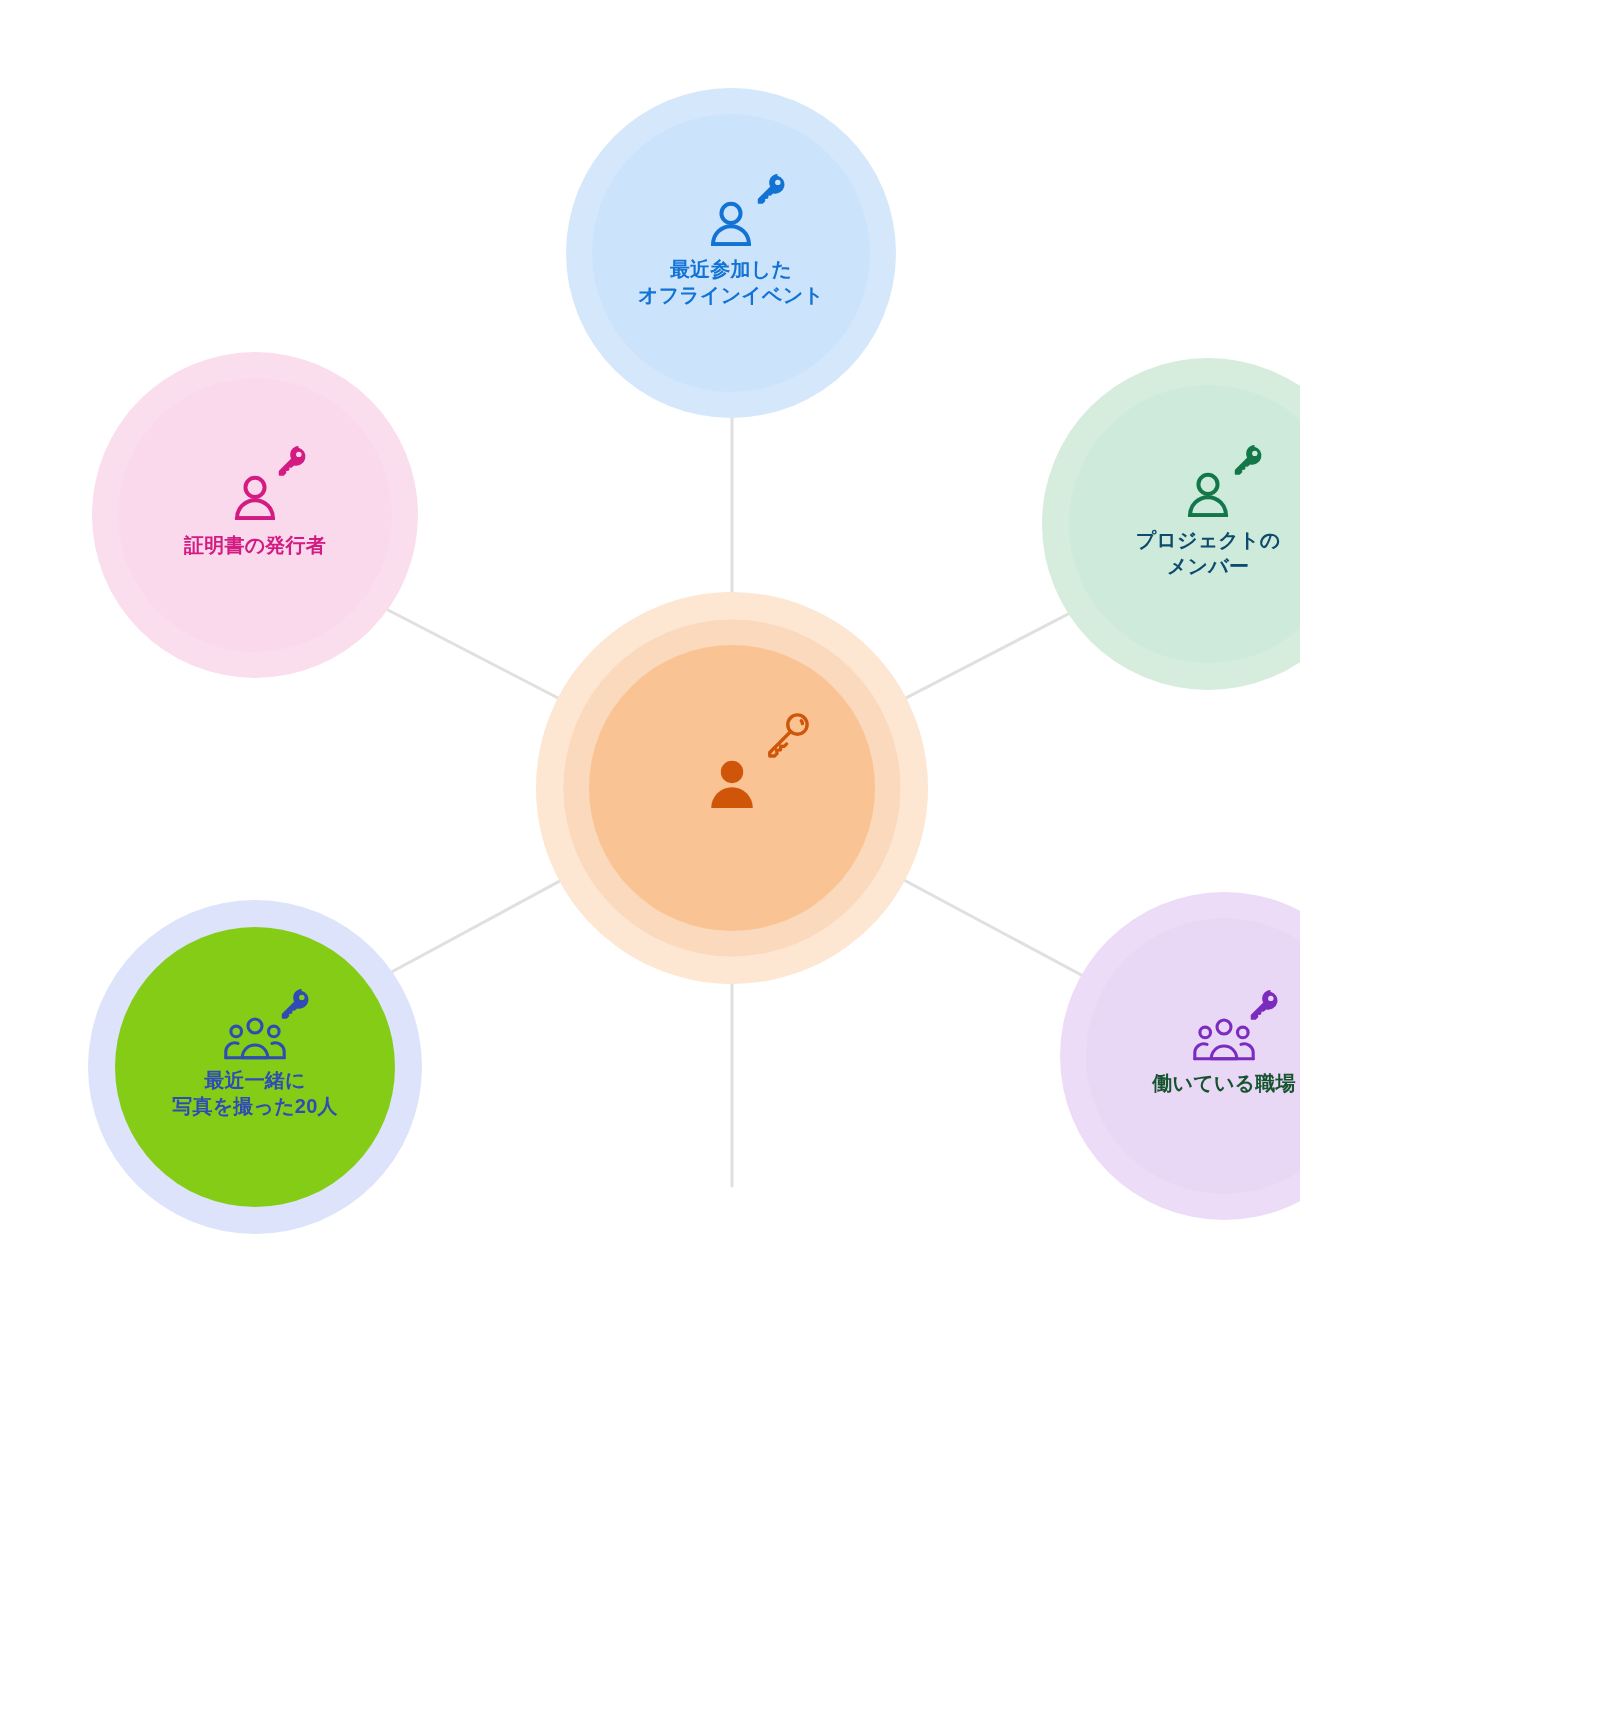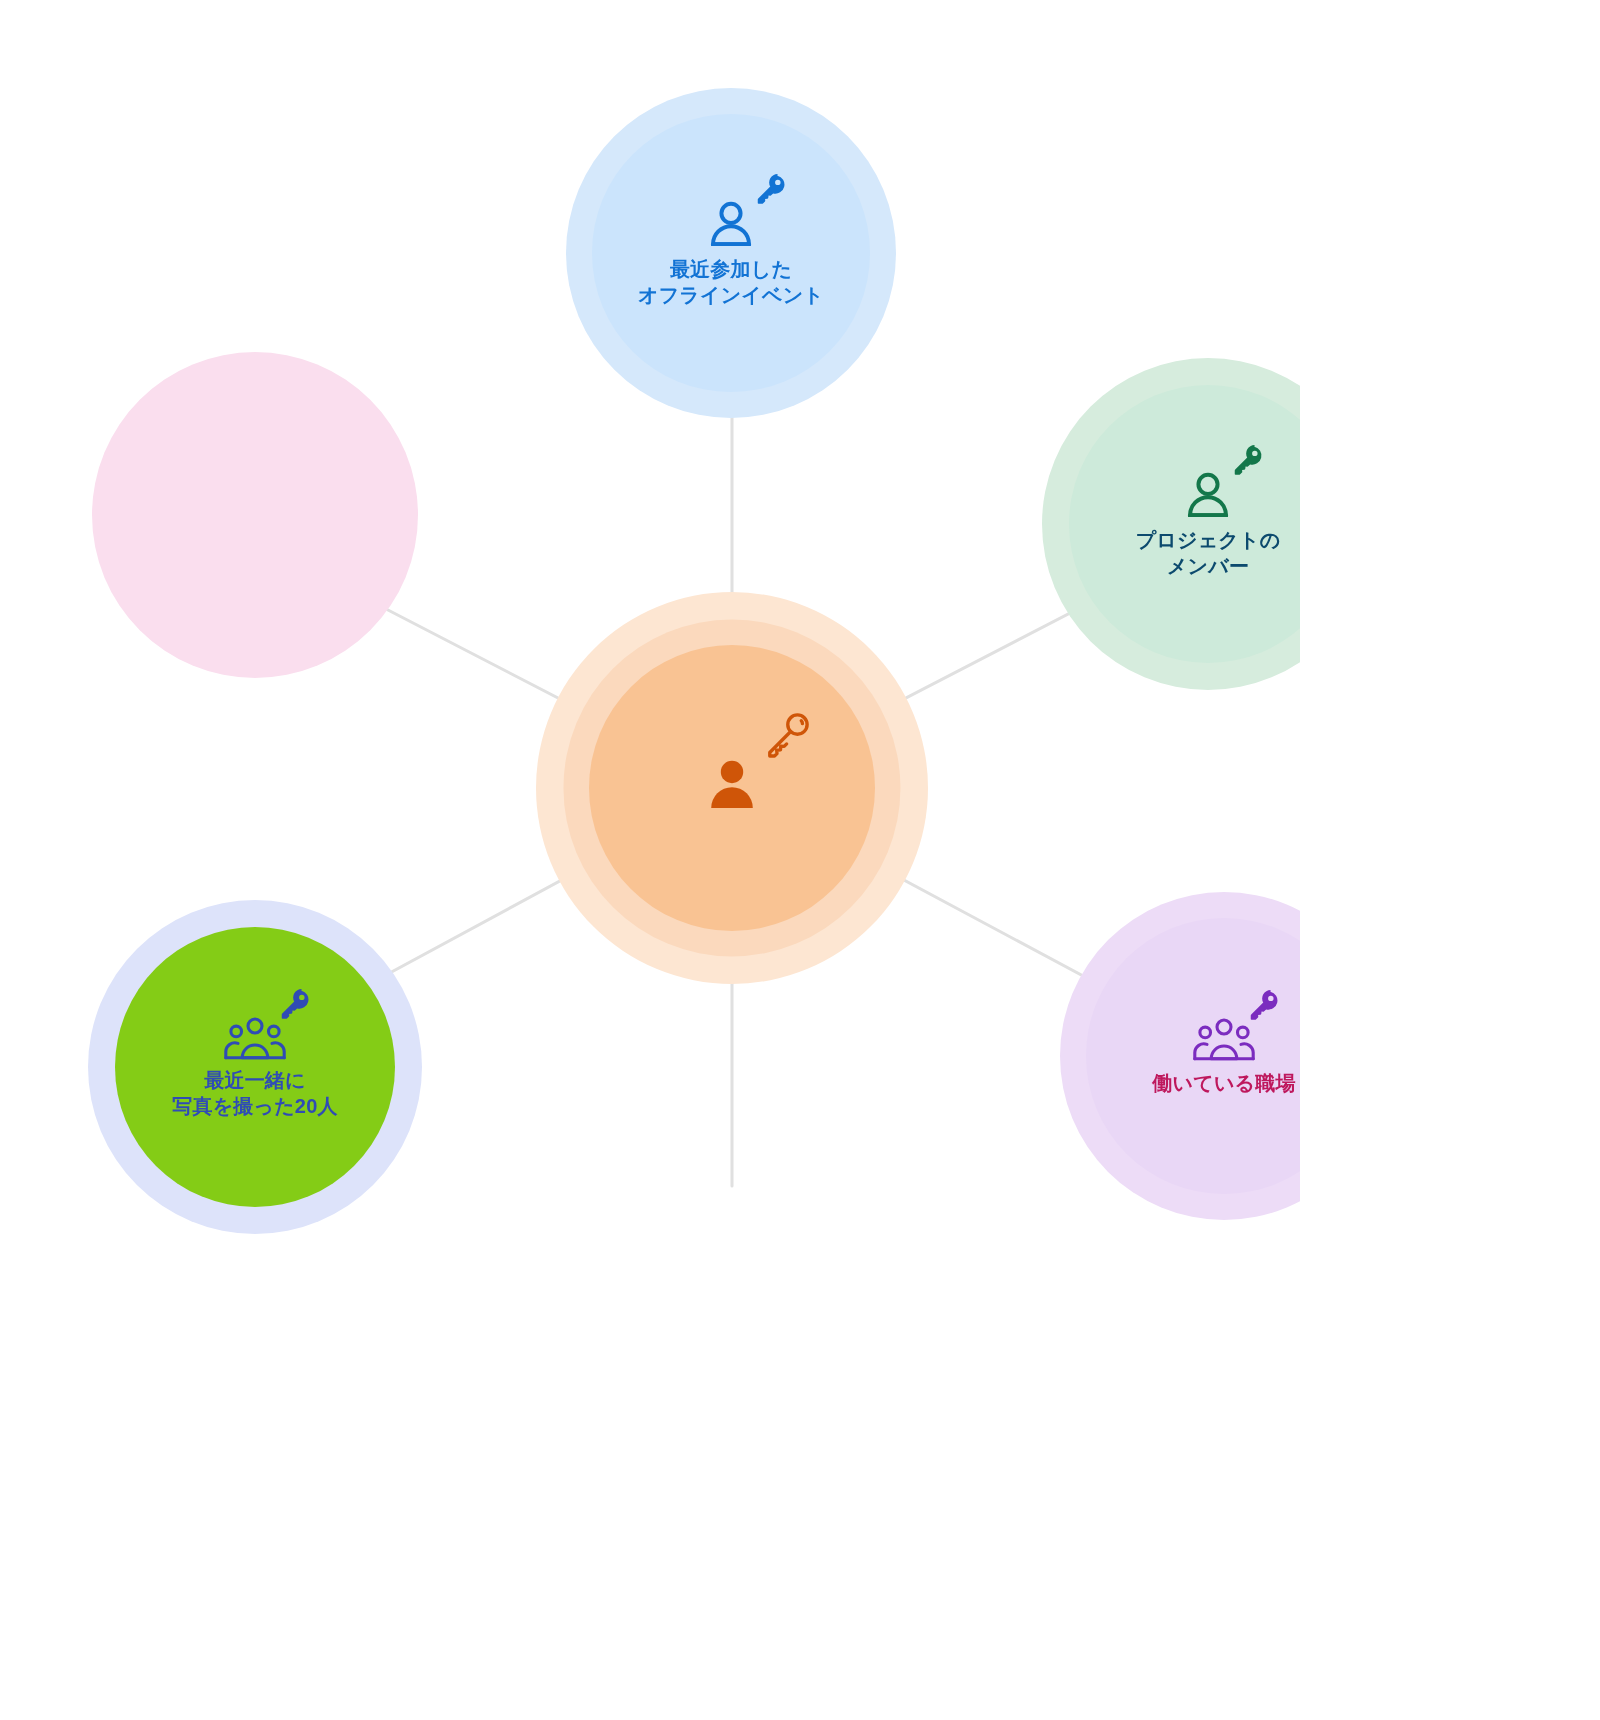--- a/index.html
+++ b/index.html
@@ -127,20 +127,37 @@
           </svg>
         </span>
         <div class="node-label lbl-2line" style="color:#1273d4; font-size:20px;">最近参加した
 オフラインイベント</div>
       </div>
     </div>
   </div>
 
   <div class="node sat" id="node-cert-issuer">
     <div class="halo" style="background:#fadeee;"></div>
+    <div class="node-inner" style="background:#fbd9ec;">
+      <div class="node-content">
+        <span class="key-wrap" style="left:57%; top:-30px;">
+          <svg width="38" height="38" viewBox="0 0 24 24" fill="#d31b82">
+            <path d="M15.5 3.2a5.3 5.3 0 0 0-4.62 7.9L3.3 18.7a1 1 0 0 0-.3.71v2.1a.5.5 0 0 0 .5.5h2.36a.6.6 0 0 0 .42-.18l1.3-1.3a.6.6 0 0 0 .17-.49l-.12-1.15 1.5-.16a.6.6 0 0 0 .53-.53l.16-1.5 1.18.12a.6.6 0 0 0 .48-.17l1.25-1.25a5.3 5.3 0 1 0 2.72-11.2zm1.9 5.25a1.72 1.72 0 1 1-1.72-1.72 1.72 1.72 0 0 1 1.72 1.72z"></path>
+          </svg>
+        </span>
+        <span class="person-wrap">
+          <svg width="56" height="56" viewBox="0 0 24 24" fill="none" stroke="#d31b82" stroke-width="1.7" stroke-linecap="round">
+            <circle cx="12" cy="7" r="4.1"></circle>
+            <path d="M4.3 20.2a7.7 7.7 0 0 1 15.4 0z"></path>
+            <path d="M4.3 20.2h15.4"></path>
+          </svg>
+        </span>
+        <div class="node-label" style="color:#d31b82; font-size:20px;">証明書の発行者</div>
+      </div>
+    </div>
   </div>
 
   <div class="node sat" id="node-project-member">
     <div class="halo" style="background:#d6ecdd;"></div>
     <div class="node-inner" style="background:#cdeada;">
       <div class="node-content">
         <span class="key-wrap" style="left:58%; top:-28px;">
           <svg width="38" height="38" viewBox="0 0 24 24" fill="#13774a">
             <path d="M15.5 3.2a5.3 5.3 0 0 0-4.62 7.9L3.3 18.7a1 1 0 0 0-.3.71v2.1a.5.5 0 0 0 .5.5h2.36a.6.6 0 0 0 .42-.18l1.3-1.3a.6.6 0 0 0 .17-.49l-.12-1.15 1.5-.16a.6.6 0 0 0 .53-.53l.16-1.5 1.18.12a.6.6 0 0 0 .48-.17l1.25-1.25a5.3 5.3 0 1 0 2.72-11.2zm1.9 5.25a1.72 1.72 0 1 1-1.72-1.72 1.72 1.72 0 0 1 1.72 1.72z"></path>
           </svg>
@@ -171,21 +188,21 @@
           <svg width="64" height="50" viewBox="0 0 32 22" fill="none" stroke="#7b2cbf" stroke-width="1.55" stroke-linecap="round" stroke-linejoin="round">
             <circle cx="16" cy="4.5" r="3.5"></circle>
             <circle cx="6.6" cy="7.2" r="2.65"></circle>
             <circle cx="25.4" cy="7.2" r="2.65"></circle>
             <path d="M9.6 20.4a6.4 6.4 0 0 1 12.8 0z"></path>
             <path d="M1.4 20.4v-3.1a4.5 4.5 0 0 1 6.1-4.1"></path>
             <path d="M30.6 20.4v-3.1a4.5 4.5 0 0 0-6.1-4.1"></path>
             <path d="M1.4 20.4h29.2"></path>
           </svg>
         </span>
-        <div class="node-label" style="color:#be185d; font-size:20px;">働いている職場</div>
+        <div class="node-label" style="color:#14532d; font-size:20px;">働いている職場</div>
       </div>
     </div>
   </div>
 
   <div class="node sat" id="node-photo-people">
     <div class="halo" style="background:#dde3fa;"></div>
     <div class="node-inner" style="background:#84cc16;">
       <div class="node-content">
         <span class="key-wrap" style="left:58%; top:-30px;">
           <svg width="38" height="38" viewBox="0 0 24 24" fill="#2f4cb5">

